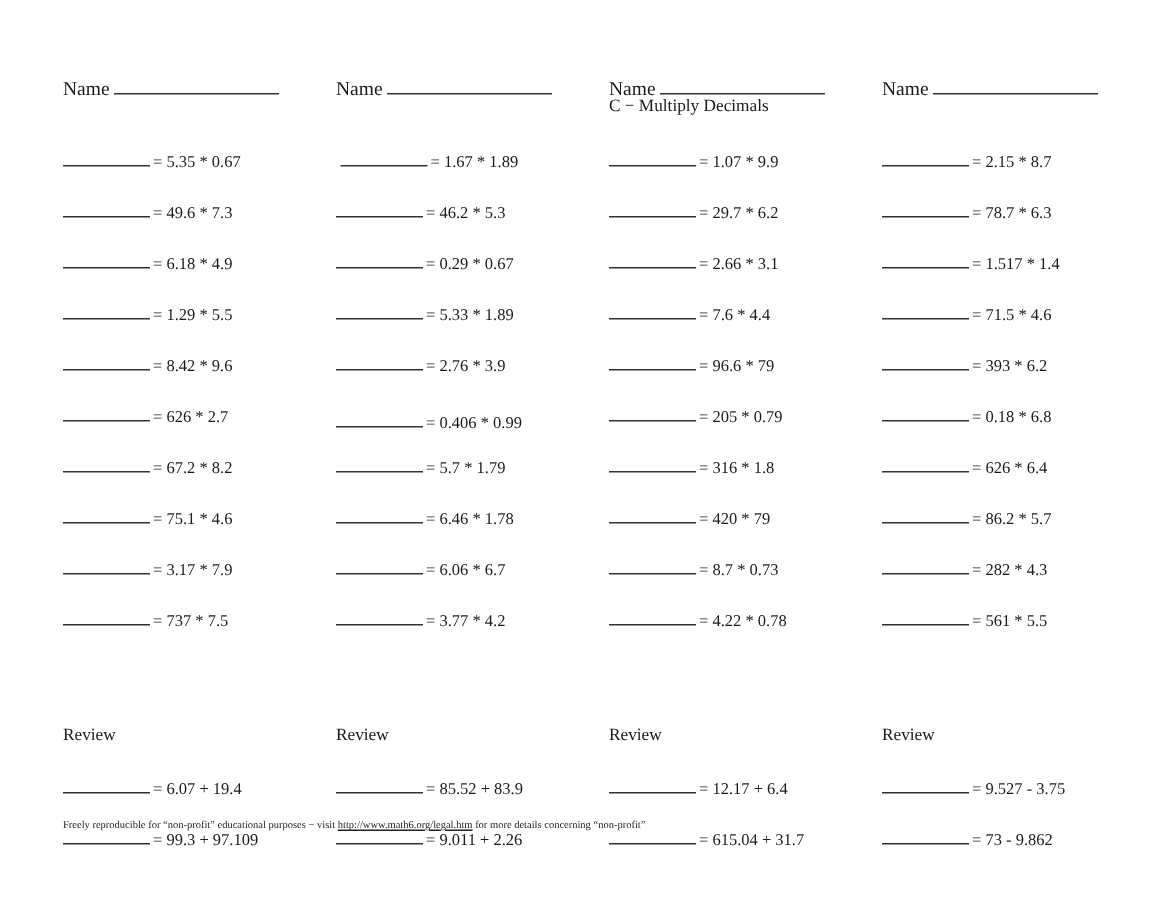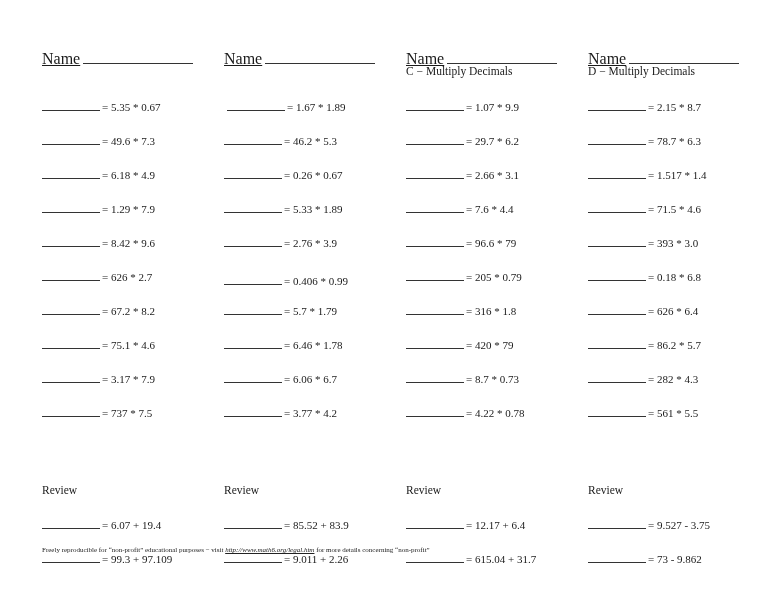--- a/index.html
+++ b/index.html
@@ -19,25 +19,24 @@
     position: absolute;
     top: 52px;
     width: 180px;
   }
   .col-a { left: 42px; }
   .col-b { left: 224px; }
   .col-c { left: 406px; }
   .col-d { left: 588px; }
 
   .name-line {
-    font-size: 16px;
+    font-size: 13px;
     line-height: 13px;
     height: 13px;
     white-space: nowrap;
-    text-decoration: underline;
   }
   .name-line .blank-name {
     display: inline-block;
     width: 110px;
     border-bottom: 1px solid #333;
     height: 9px;
     margin-left: 3px;
     vertical-align: baseline;
   }
   .title {
@@ -79,51 +78,50 @@
     left: 42px;
     top: 546px;
     font-size: 7px;
     line-height: 9px;
     color: #222;
     white-space: nowrap;
   }
   .footer a {
     color: #222;
     text-decoration: underline;
-    font-style: italic;
   }
 </style>
 </head>
 <body>
 
 <div class="column col-a">
   <div class="name-line"><span>Name</span><span class="blank-name"></span></div>
   <div class="problems">
     <div class="problem" style="top:0px"><span class="answer-blank"></span><span>= 5.35 * 0.67</span></div>
     <div class="problem" style="top:34px"><span class="answer-blank"></span><span>= 49.6 * 7.3</span></div>
     <div class="problem" style="top:68px"><span class="answer-blank"></span><span>= 6.18 * 4.9</span></div>
-    <div class="problem" style="top:102px"><span class="answer-blank"></span><span>= 1.29 * 7.9</span></div>
+    <div class="problem" style="top:102px"><span class="answer-blank"></span><span>= 1.29 * 5.5</span></div>
     <div class="problem" style="top:136px"><span class="answer-blank"></span><span>= 8.42 * 9.6</span></div>
     <div class="problem" style="top:170px"><span class="answer-blank"></span><span>= 626 * 2.7</span></div>
     <div class="problem" style="top:204px"><span class="answer-blank"></span><span>= 67.2 * 8.2</span></div>
     <div class="problem" style="top:238px"><span class="answer-blank"></span><span>= 75.1 * 4.6</span></div>
     <div class="problem" style="top:272px"><span class="answer-blank"></span><span>= 3.17 * 7.9</span></div>
     <div class="problem" style="top:306px"><span class="answer-blank"></span><span>= 737 * 7.5</span></div>
     <div class="review-label">Review</div>
     <div class="problem" style="top:418px"><span class="answer-blank"></span><span>= 6.07 + 19.4</span></div>
     <div class="problem" style="top:452px"><span class="answer-blank"></span><span>= 99.3 + 97.109</span></div>
   </div>
 </div>
 
 <div class="column col-b">
   <div class="name-line"><span>Name</span><span class="blank-name"></span></div>
   <div class="problems">
     <div class="problem first" style="top:0px"><span class="answer-blank"></span><span>= 1.67 * 1.89</span></div>
     <div class="problem" style="top:34px"><span class="answer-blank"></span><span>= 46.2 * 5.3</span></div>
-    <div class="problem" style="top:68px"><span class="answer-blank"></span><span>= 0.26 * 0.67</span></div>
+    <div class="problem" style="top:68px"><span class="answer-blank"></span><span>= 0.29 * 0.67</span></div>
     <div class="problem" style="top:102px"><span class="answer-blank"></span><span>= 5.33 * 1.89</span></div>
     <div class="problem" style="top:136px"><span class="answer-blank"></span><span>= 2.76 * 3.9</span></div>
     <div class="problem" style="top:174px"><span class="answer-blank"></span><span>= 0.406 * 0.99</span></div>
     <div class="problem" style="top:204px"><span class="answer-blank"></span><span>= 5.7 * 1.79</span></div>
     <div class="problem" style="top:238px"><span class="answer-blank"></span><span>= 6.46 * 1.78</span></div>
     <div class="problem" style="top:272px"><span class="answer-blank"></span><span>= 6.06 * 6.7</span></div>
     <div class="problem" style="top:306px"><span class="answer-blank"></span><span>= 3.77 * 4.2</span></div>
     <div class="review-label">Review</div>
     <div class="problem" style="top:418px"><span class="answer-blank"></span><span>= 85.52 + 83.9</span></div>
     <div class="problem" style="top:452px"><span class="answer-blank"></span><span>= 9.011 + 2.26</span></div>
@@ -145,27 +143,26 @@
     <div class="problem" style="top:272px"><span class="answer-blank"></span><span>= 8.7 * 0.73</span></div>
     <div class="problem" style="top:306px"><span class="answer-blank"></span><span>= 4.22 * 0.78</span></div>
     <div class="review-label">Review</div>
     <div class="problem" style="top:418px"><span class="answer-blank"></span><span>= 12.17 + 6.4</span></div>
     <div class="problem" style="top:452px"><span class="answer-blank"></span><span>= 615.04 + 31.7</span></div>
   </div>
 </div>
 
 <div class="column col-d">
   <div class="name-line"><span>Name</span><span class="blank-name"></span></div>
-  <div class="title">D − Multiply Decimals</div>
   <div class="problems">
     <div class="problem" style="top:0px"><span class="answer-blank"></span><span>= 2.15 * 8.7</span></div>
     <div class="problem" style="top:34px"><span class="answer-blank"></span><span>= 78.7 * 6.3</span></div>
     <div class="problem" style="top:68px"><span class="answer-blank"></span><span>= 1.517 * 1.4</span></div>
     <div class="problem" style="top:102px"><span class="answer-blank"></span><span>= 71.5 * 4.6</span></div>
-    <div class="problem" style="top:136px"><span class="answer-blank"></span><span>= 393 * 3.0</span></div>
+    <div class="problem" style="top:136px"><span class="answer-blank"></span><span>= 393 * 6.2</span></div>
     <div class="problem" style="top:170px"><span class="answer-blank"></span><span>= 0.18 * 6.8</span></div>
     <div class="problem" style="top:204px"><span class="answer-blank"></span><span>= 626 * 6.4</span></div>
     <div class="problem" style="top:238px"><span class="answer-blank"></span><span>= 86.2 * 5.7</span></div>
     <div class="problem" style="top:272px"><span class="answer-blank"></span><span>= 282 * 4.3</span></div>
     <div class="problem" style="top:306px"><span class="answer-blank"></span><span>= 561 * 5.5</span></div>
     <div class="review-label">Review</div>
     <div class="problem" style="top:418px"><span class="answer-blank"></span><span>= 9.527 - 3.75</span></div>
     <div class="problem" style="top:452px"><span class="answer-blank"></span><span>= 73 - 9.862</span></div>
   </div>
 </div>

